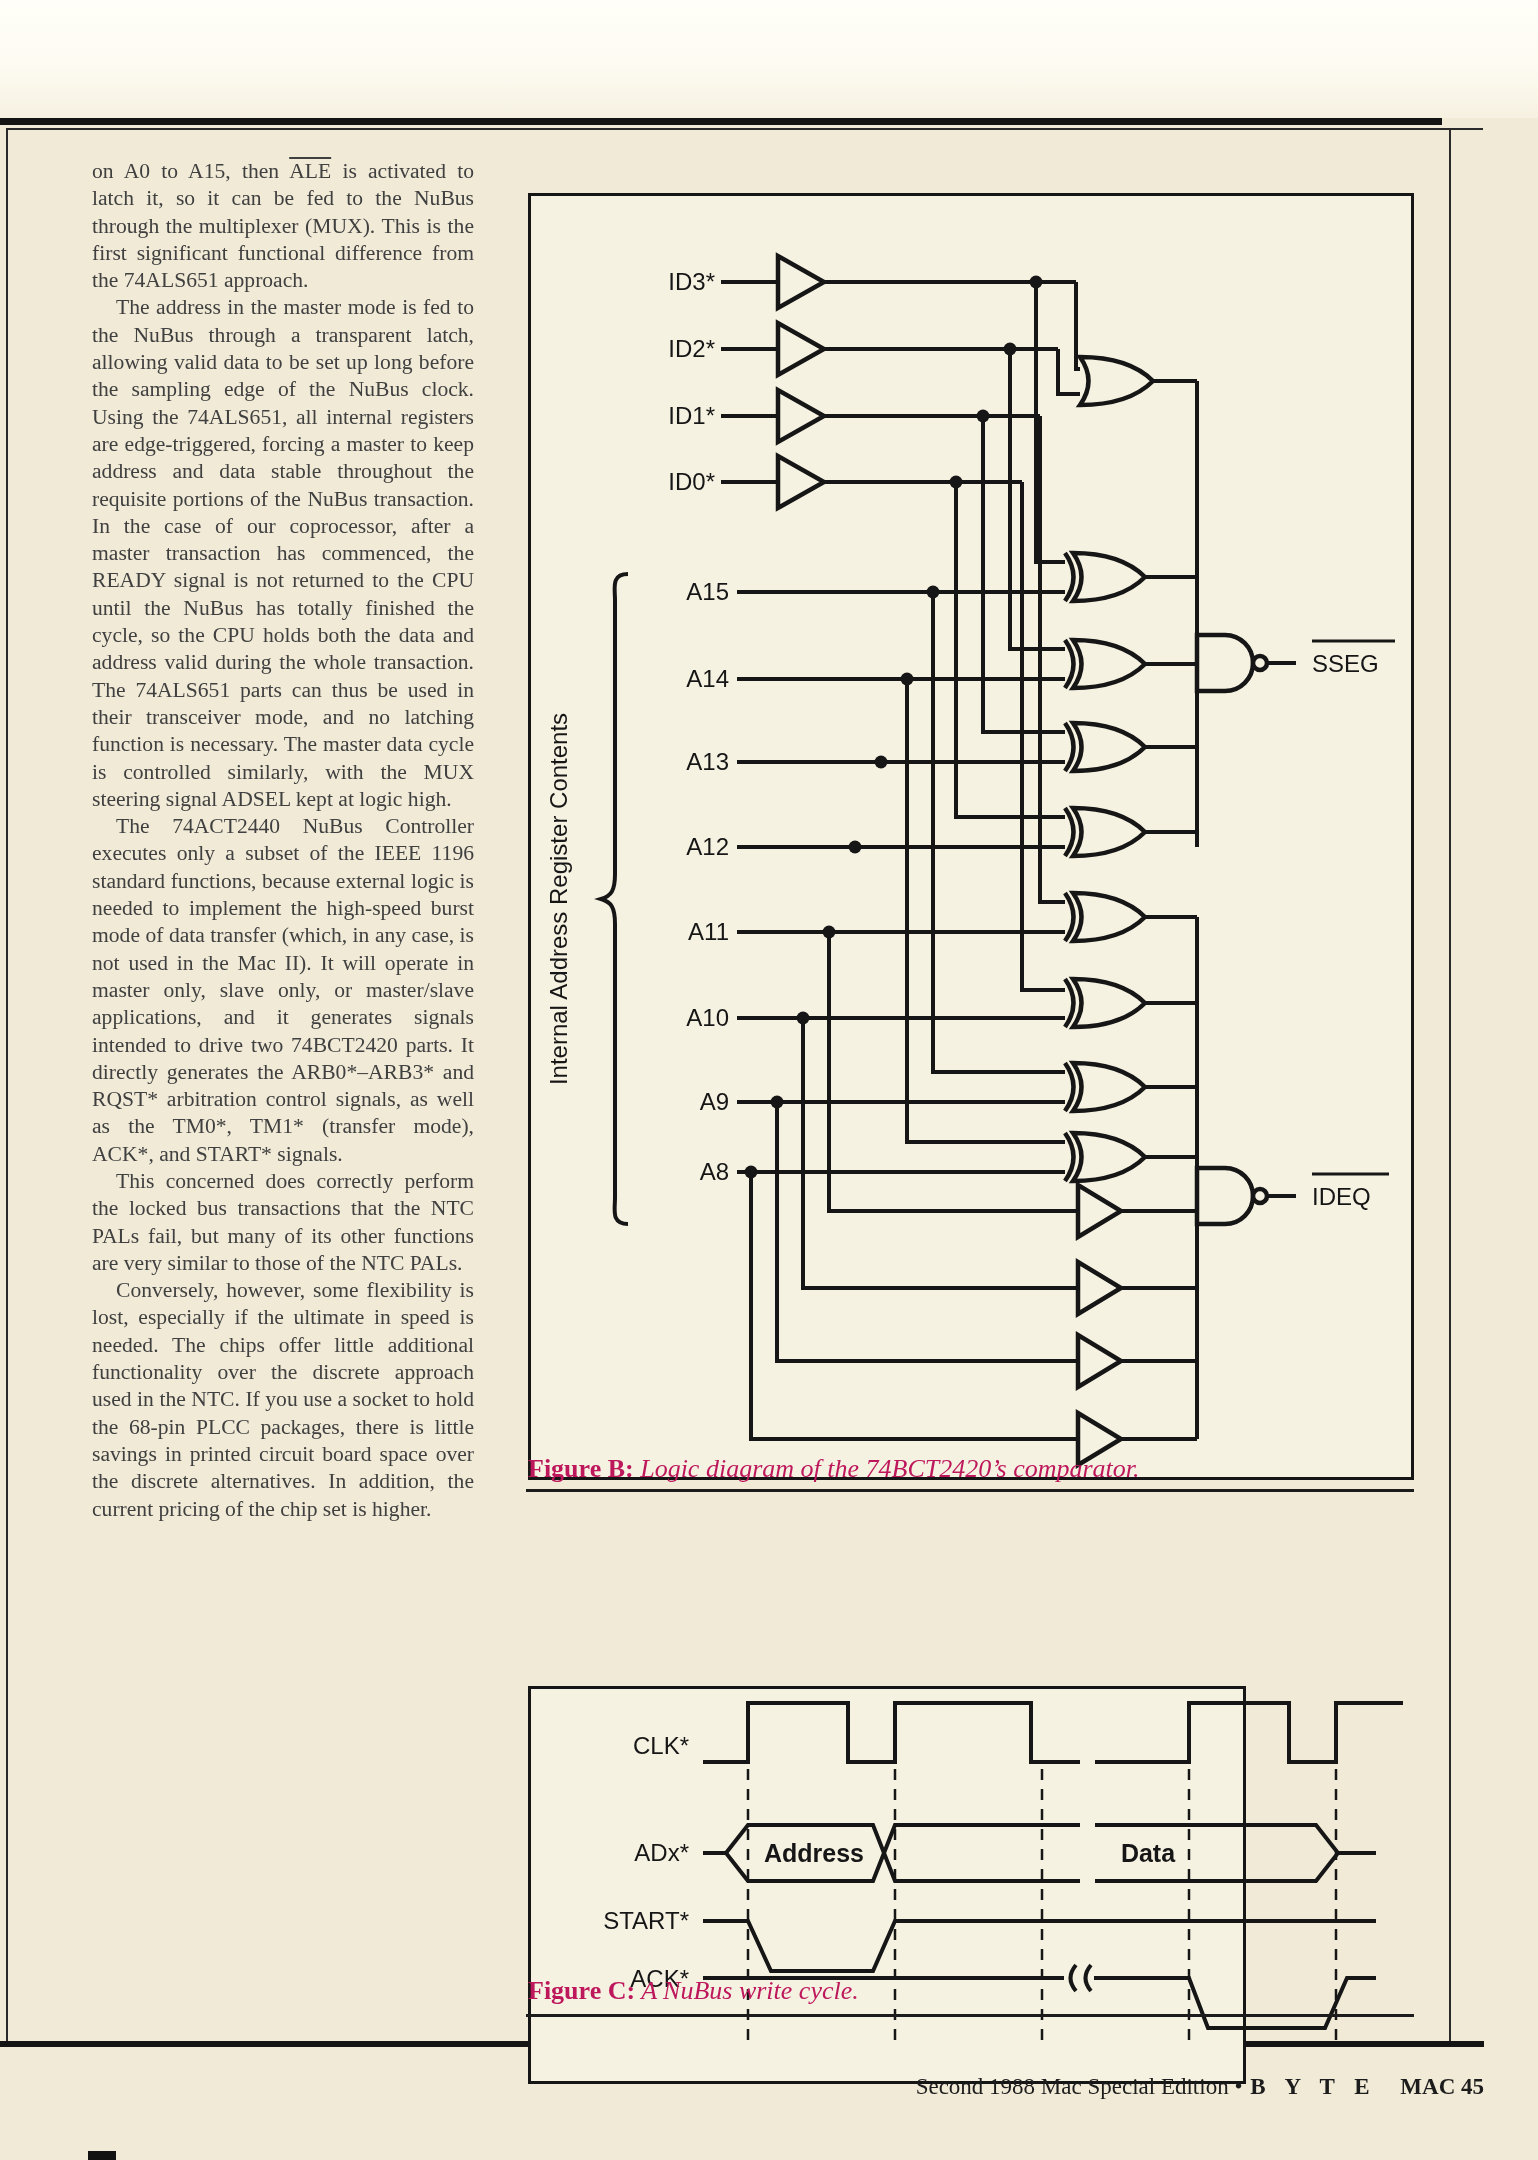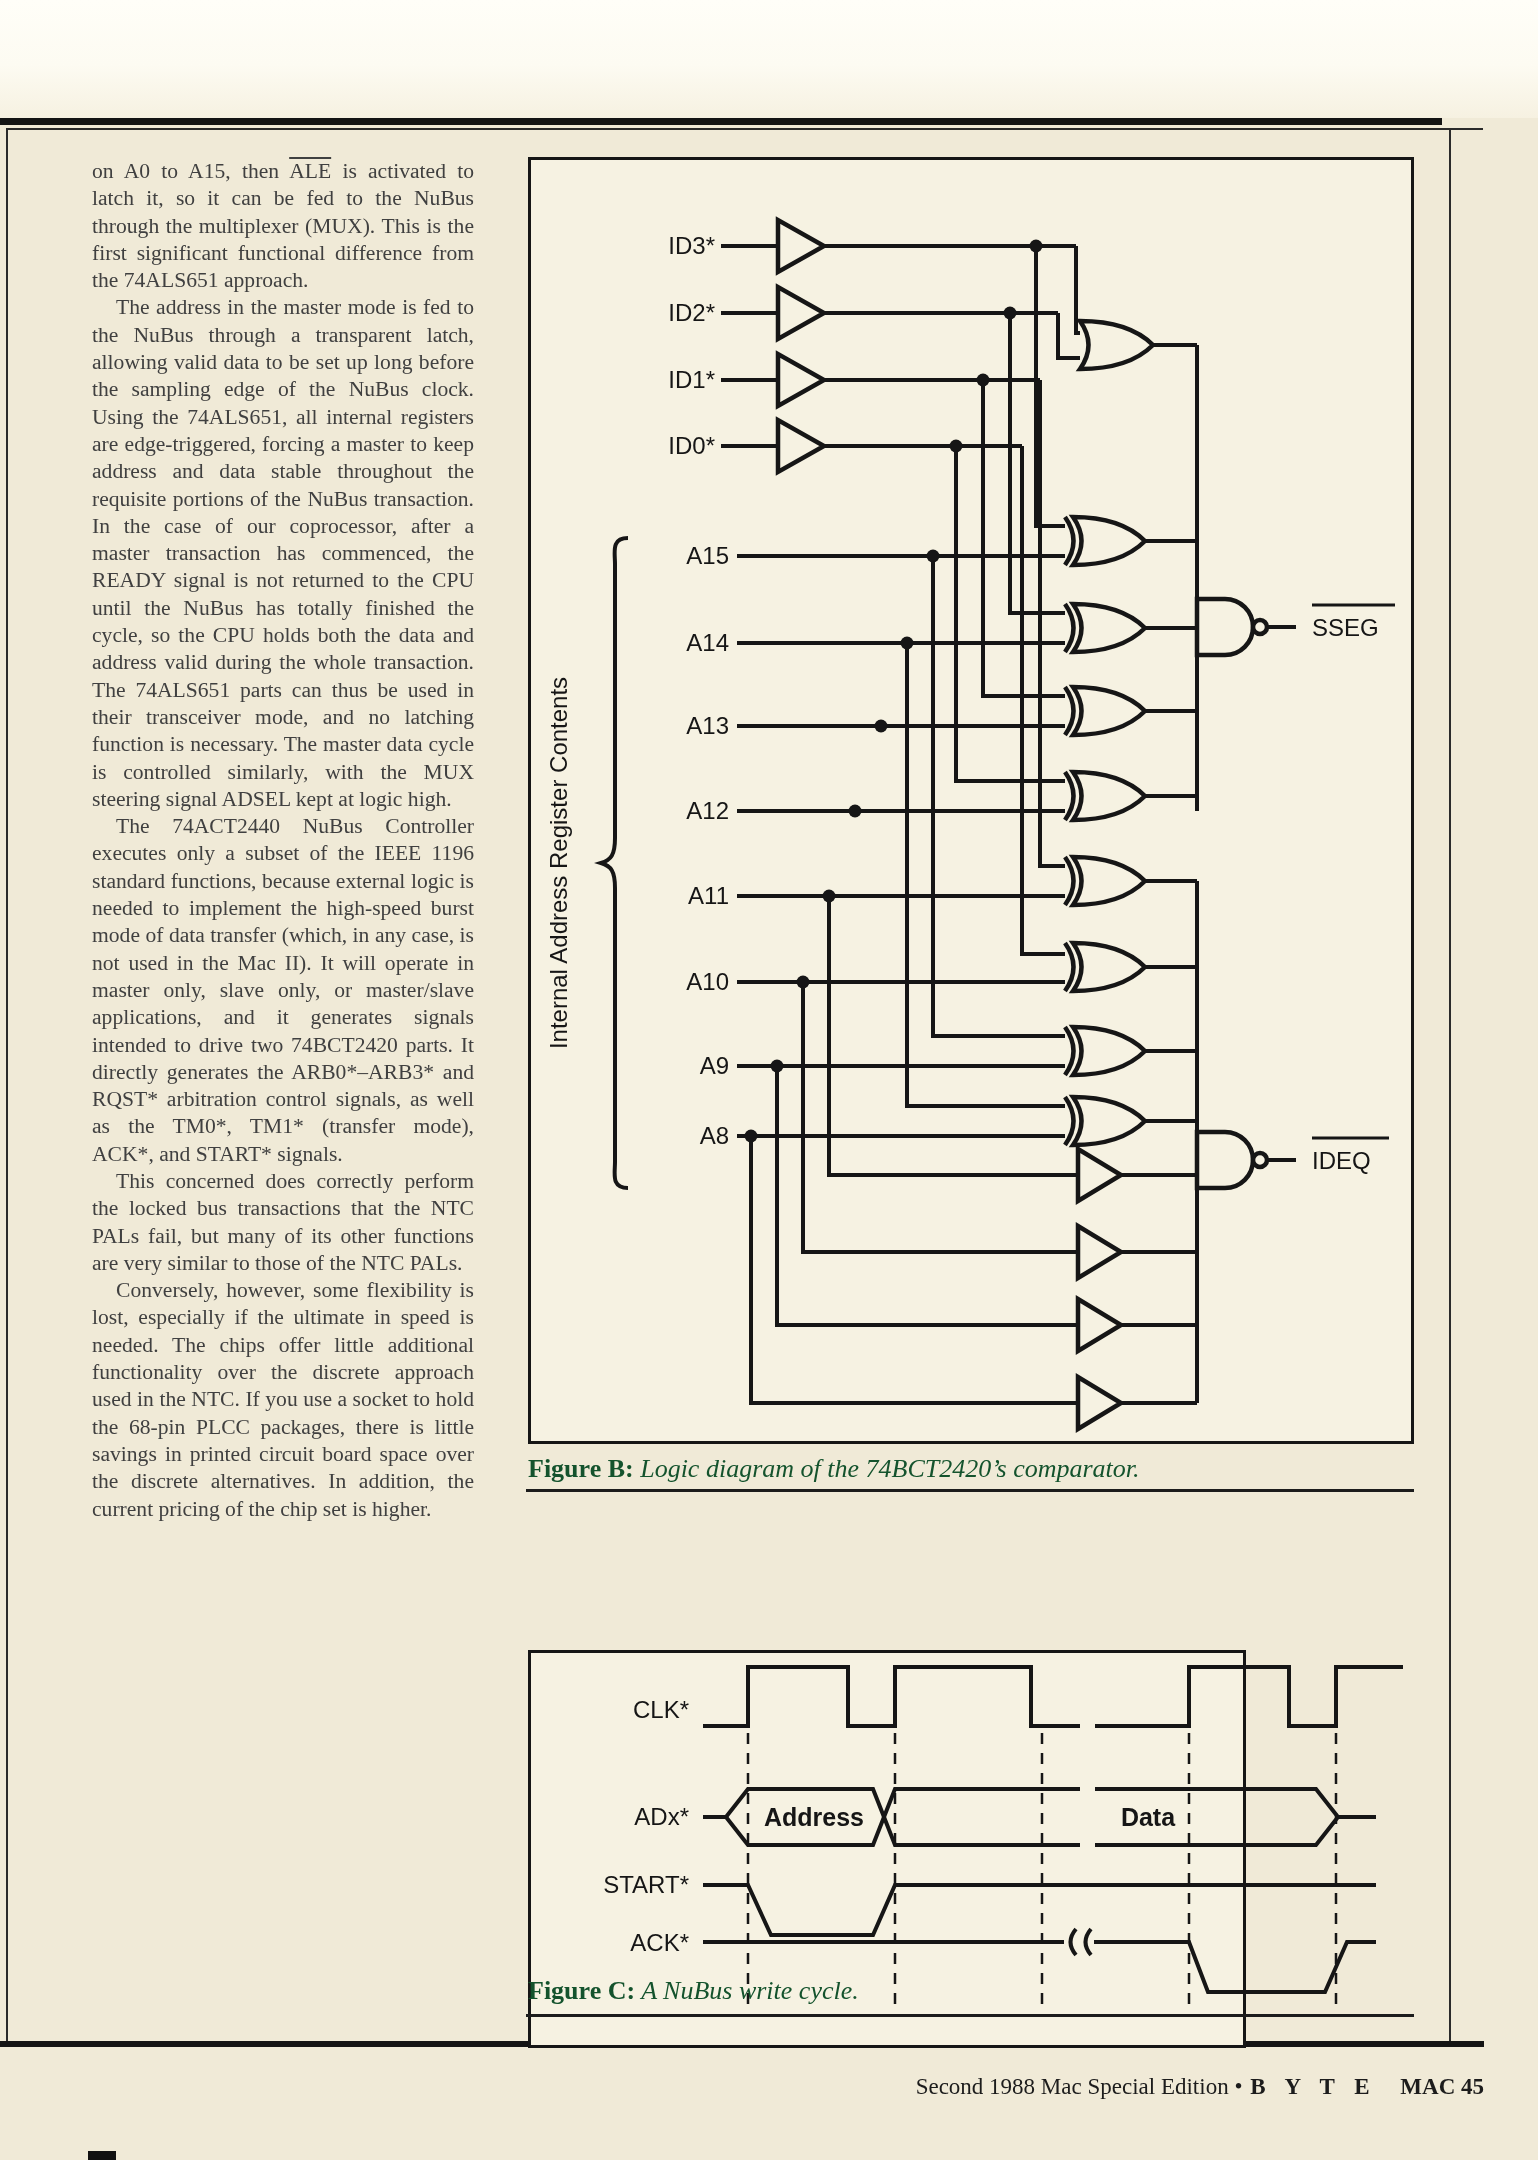--- a/index.html
+++ b/index.html
@@ -20,26 +20,26 @@
   .text-col{
     position:absolute;left:92px;top:158px;width:382px;
     font-size:21.6px;line-height:27.3px;text-align:justify;
     color:#404040;
   }
   .text-col p{margin:0;padding:0;text-indent:24px;}
   .text-col p.first{text-indent:0;}
   .ov{text-decoration:overline;}
 
   .figure-box{
-    position:absolute;border:3px solid #161616;background:#f6f2e2;box-sizing:border-box;
+    position:absolute;border:3px solid #161616;background:#f6f2e2;box-sizing:border-box;margin-top:36px;
   }
   #figb-box{left:528px;top:157px;width:886px;height:1287px;}
   #figc-box{left:528px;top:1650px;width:718px;height:398px;}
   .fig-caption{
-    position:absolute;left:528px;width:886px;font-size:26px;line-height:33px;color:#14532d;
+    position:absolute;left:528px;width:886px;font-size:26px;line-height:33px;color:#be185d;
   }
   #figb-caption{top:1452px;}
   #figc-caption{top:1974px;}
   .fig-caption .cap-label{font-weight:bold;font-style:normal;}
   .fig-caption .cap-text{font-style:italic;}
   .fig-rule{position:absolute;left:526px;width:888px;height:3px;background:#1c1c1c;}
   #figb-rule{top:1489px;}
   #figc-rule{top:2014px;}
 
   .footer{

